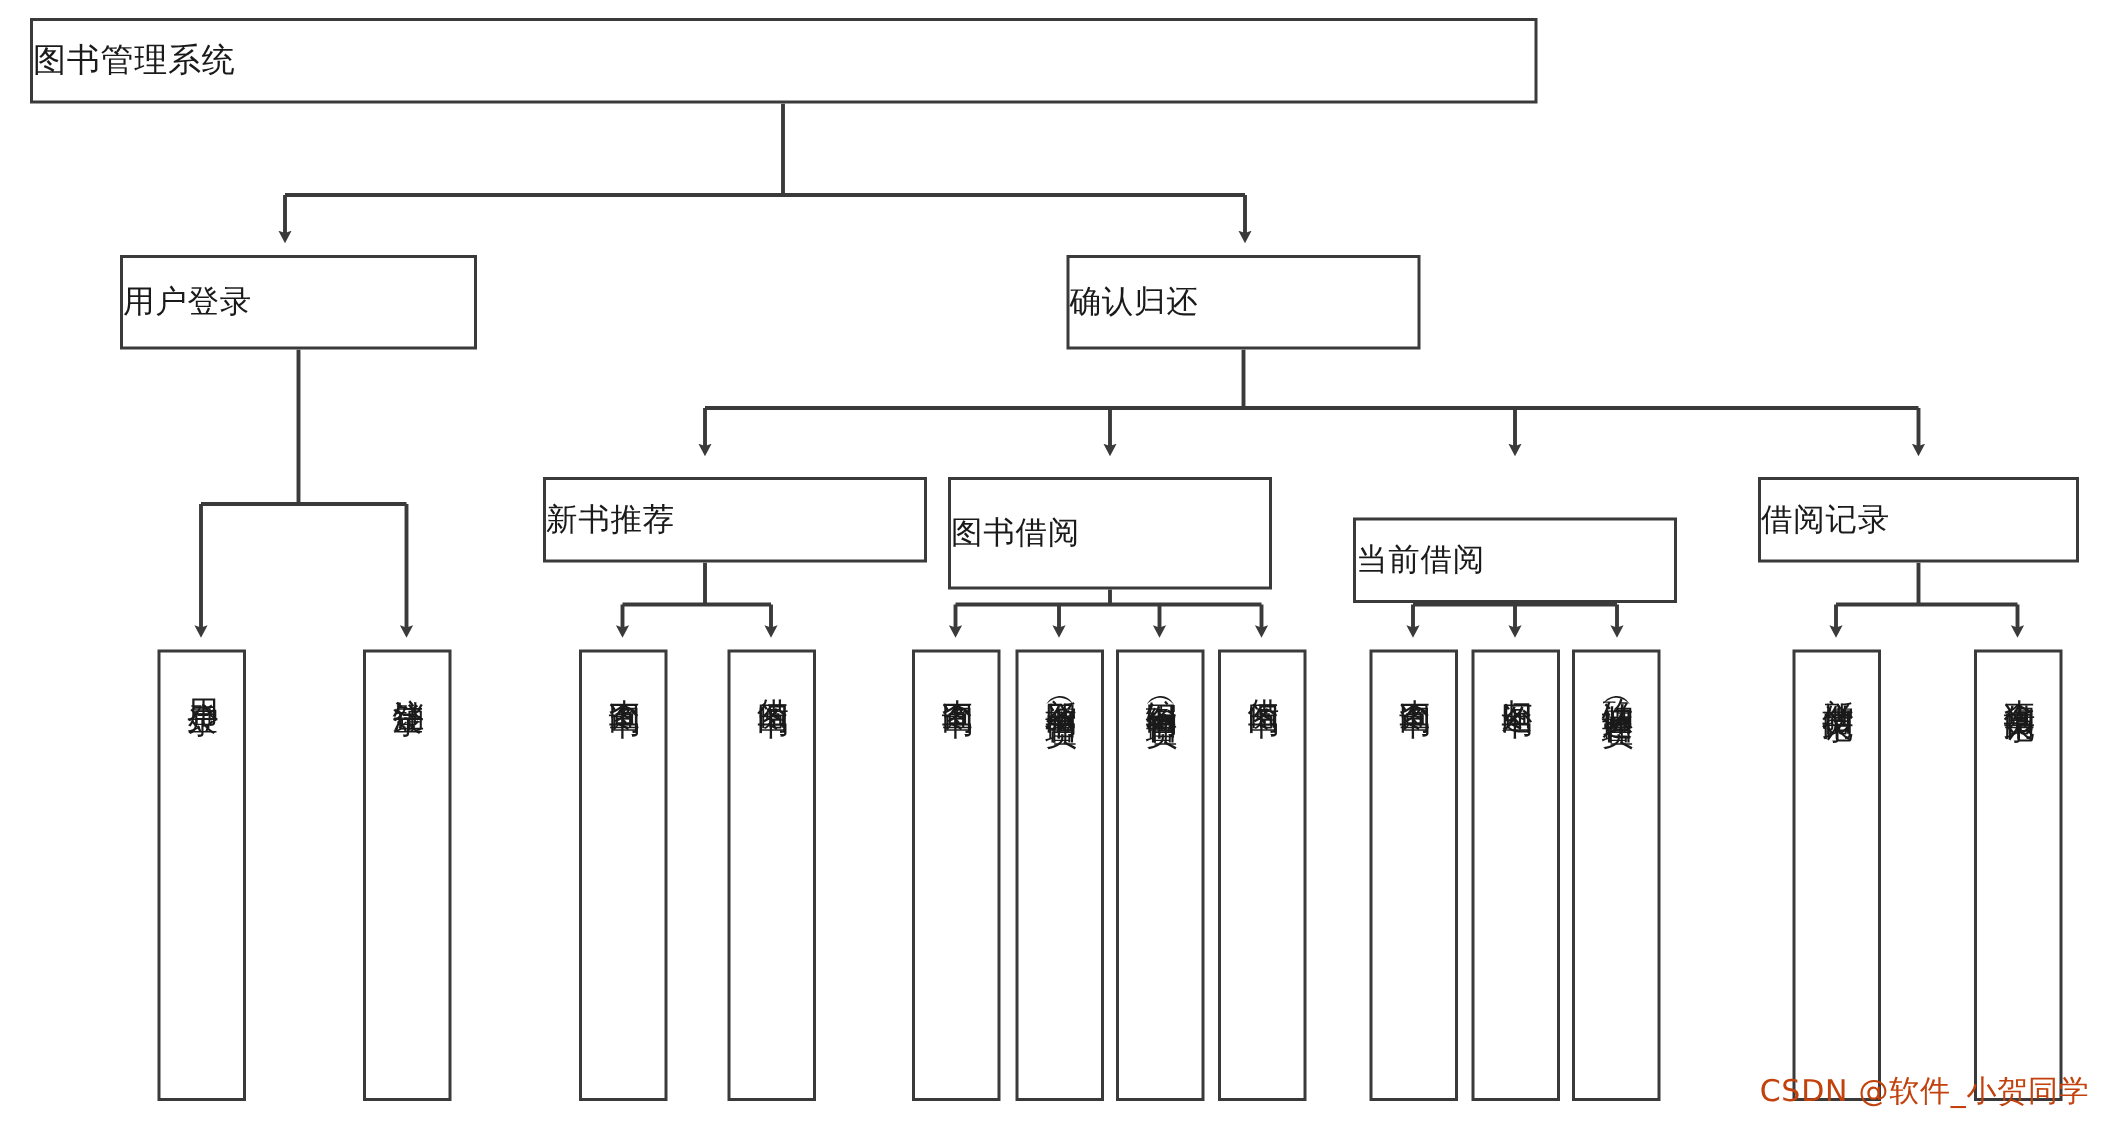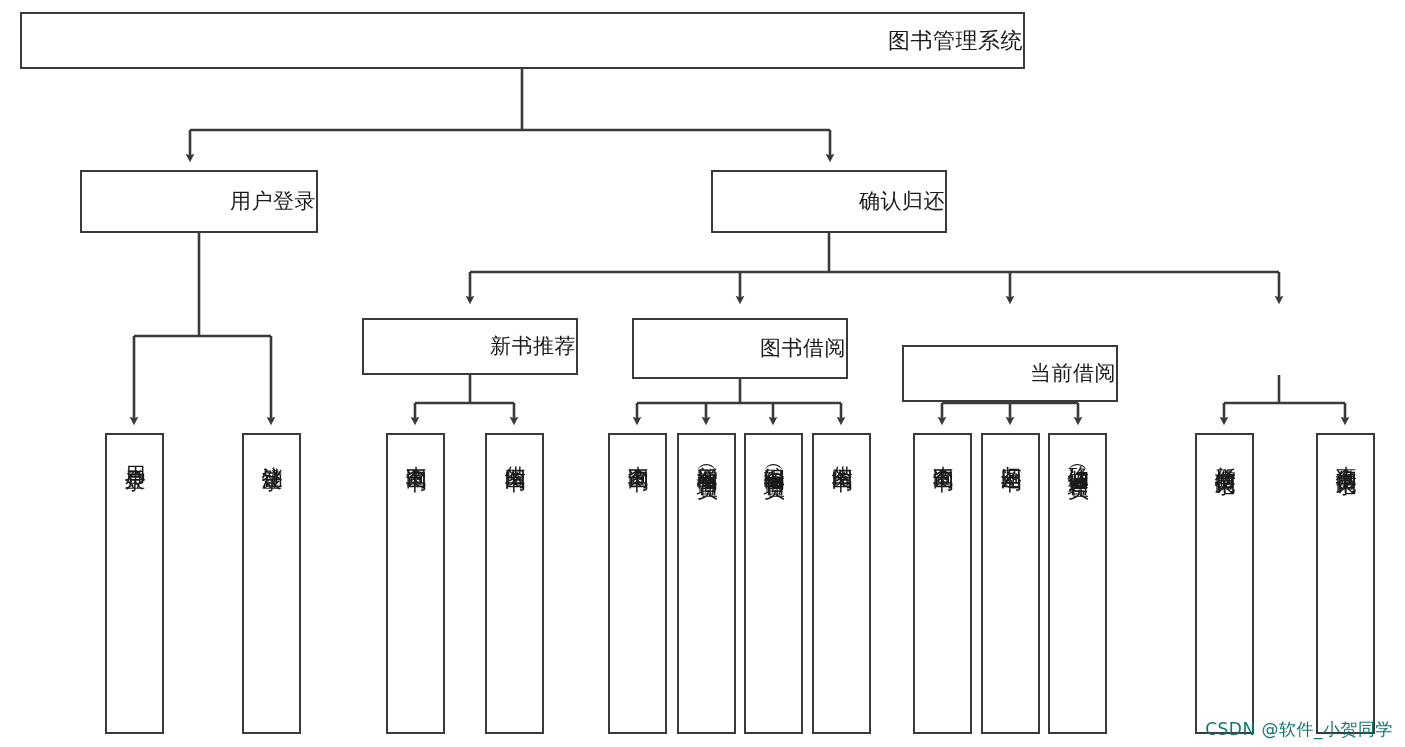--- a/index.html
+++ b/index.html
@@ -26,21 +26,21 @@
     height: 747px;
     pointer-events: none;
   }
   .node {
     position: absolute;
     box-sizing: border-box;
     background: #ffffff;
     border: 2.5px solid #3a3a3a;
     display: flex;
     align-items: center;
-    justify-content: flex-end;
+    justify-content: flex-start;
     z-index: 2;
     color: #1a1a1a;
   }
   .node .lbl {
     display: block;
     text-align: center;
     line-height: 1.18;
     letter-spacing: 0.5px;
   }
   
@@ -61,22 +61,22 @@
     text-orientation: upright;
     font-size: 21px;
     line-height: 1.12;
     letter-spacing: 2px;
     white-space: nowrap;
   }
   .watermark {
     position: absolute;
     right: 12px;
     bottom: 6px;
-    font-size: 17px;
-    color: #0f766e;
+    font-size: 20px;
+    color: #c2410c;
     z-index: 5;
     white-space: nowrap;
     letter-spacing: 0.5px;
   }
 </style>
 </head>
 <body>
 
 <div id="canvas">
 
@@ -136,32 +136,35 @@
   </div>
 
   <div class="node h" style="left:80px; top:170px; width:238px; height:63px;">
     <span class="lbl">用户登录</span>
   </div>
 
   <div class="node h" style="left:711px; top:170px; width:236px; height:63px;">
     <span class="lbl">确认归还</span>
   </div>
 
-  <div class="node h" style="left:362px; top:318px; width:216px; height:57px;">
+  <div class="node h" style="left:362px; top:318px; width:256px; height:57px;">
     <span class="lbl">新书推荐</span>
   </div>
 
-  <div class="node h" style="left:632px; top:318px; width:216px; height:61px;">
+  <div class="node h" style="left:632px; top:318px; width:216px; height:75px;">
     <span class="lbl">图书借阅</span>
   </div>
 
   <div class="node h" style="left:902px; top:318px; width:216px; height:57px;margin-top:27px;">
     <span class="lbl">当前借阅</span>
   </div>
 
+  <div class="node h" style="left:1172px; top:318px; width:214px; height:57px;">
+    <span class="lbl">借阅记录</span>
+  </div>
 
   <div class="node v" style="left:105px; top:433px; width:59px; height:301px;">
     <span class="lbl">用户登录</span>
   </div>
 
   <div class="node v" style="left:242px; top:433px; width:59px; height:301px;">
     <span class="lbl">注销登录</span>
   </div>
 
   <div class="node v" style="left:386px; top:433px; width:59px; height:301px;">

